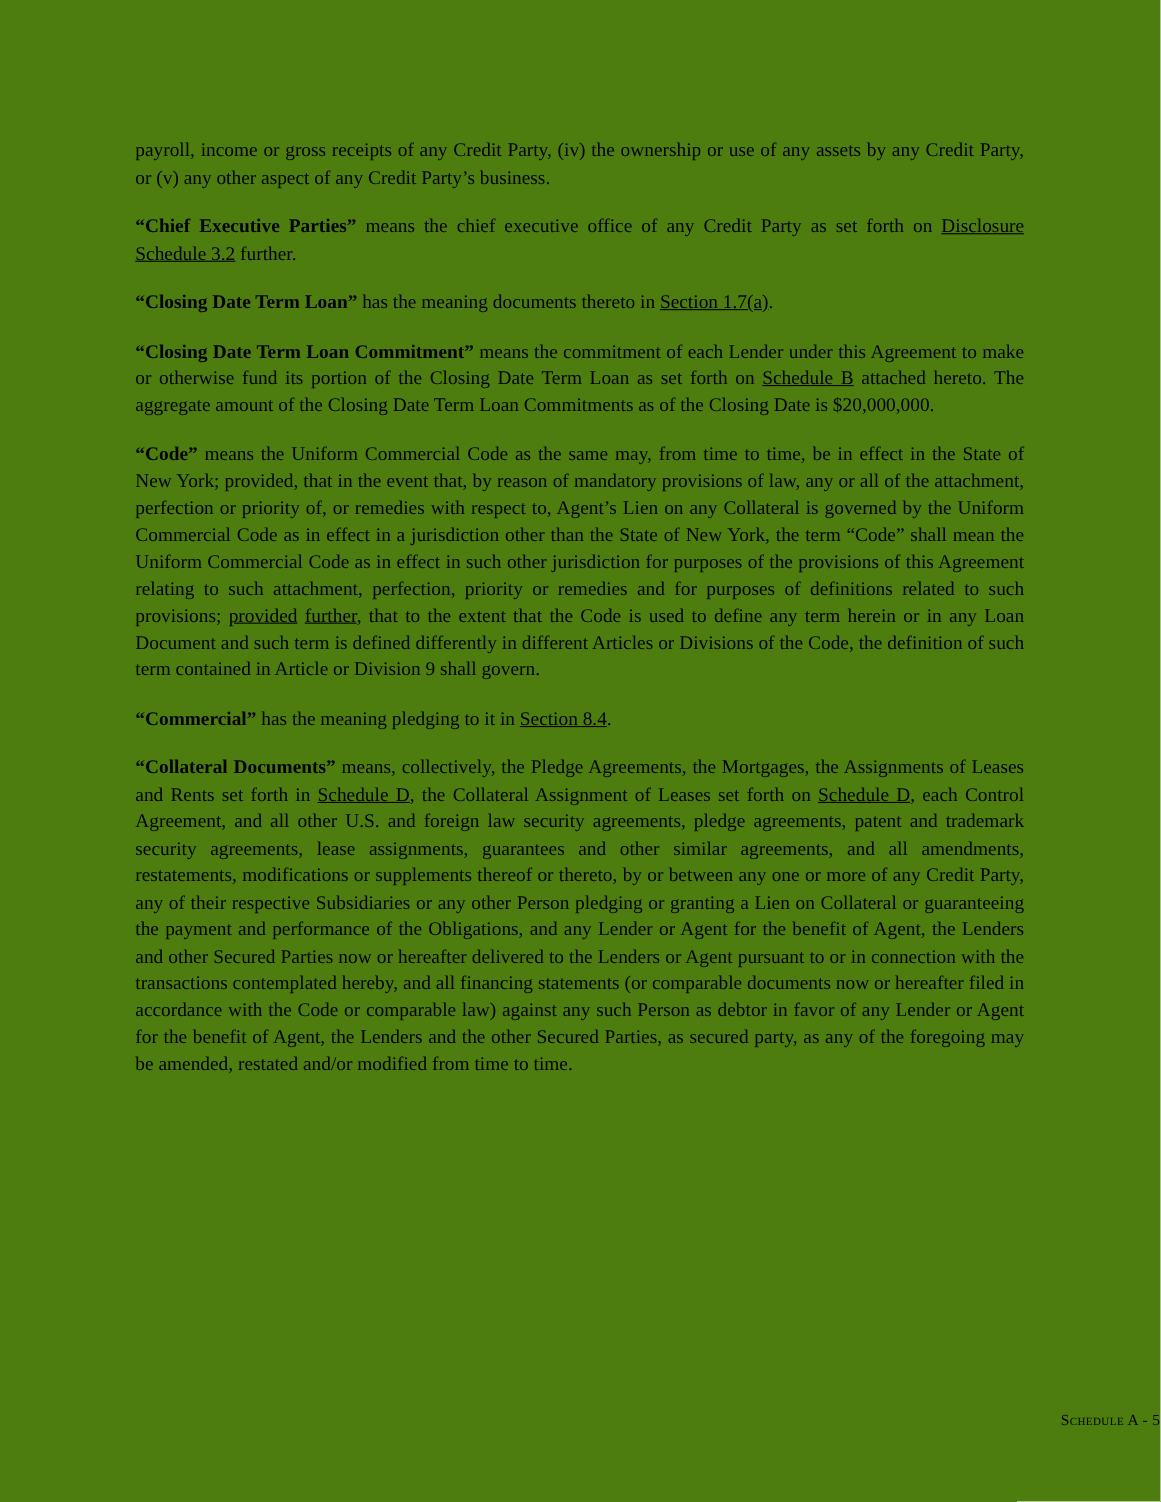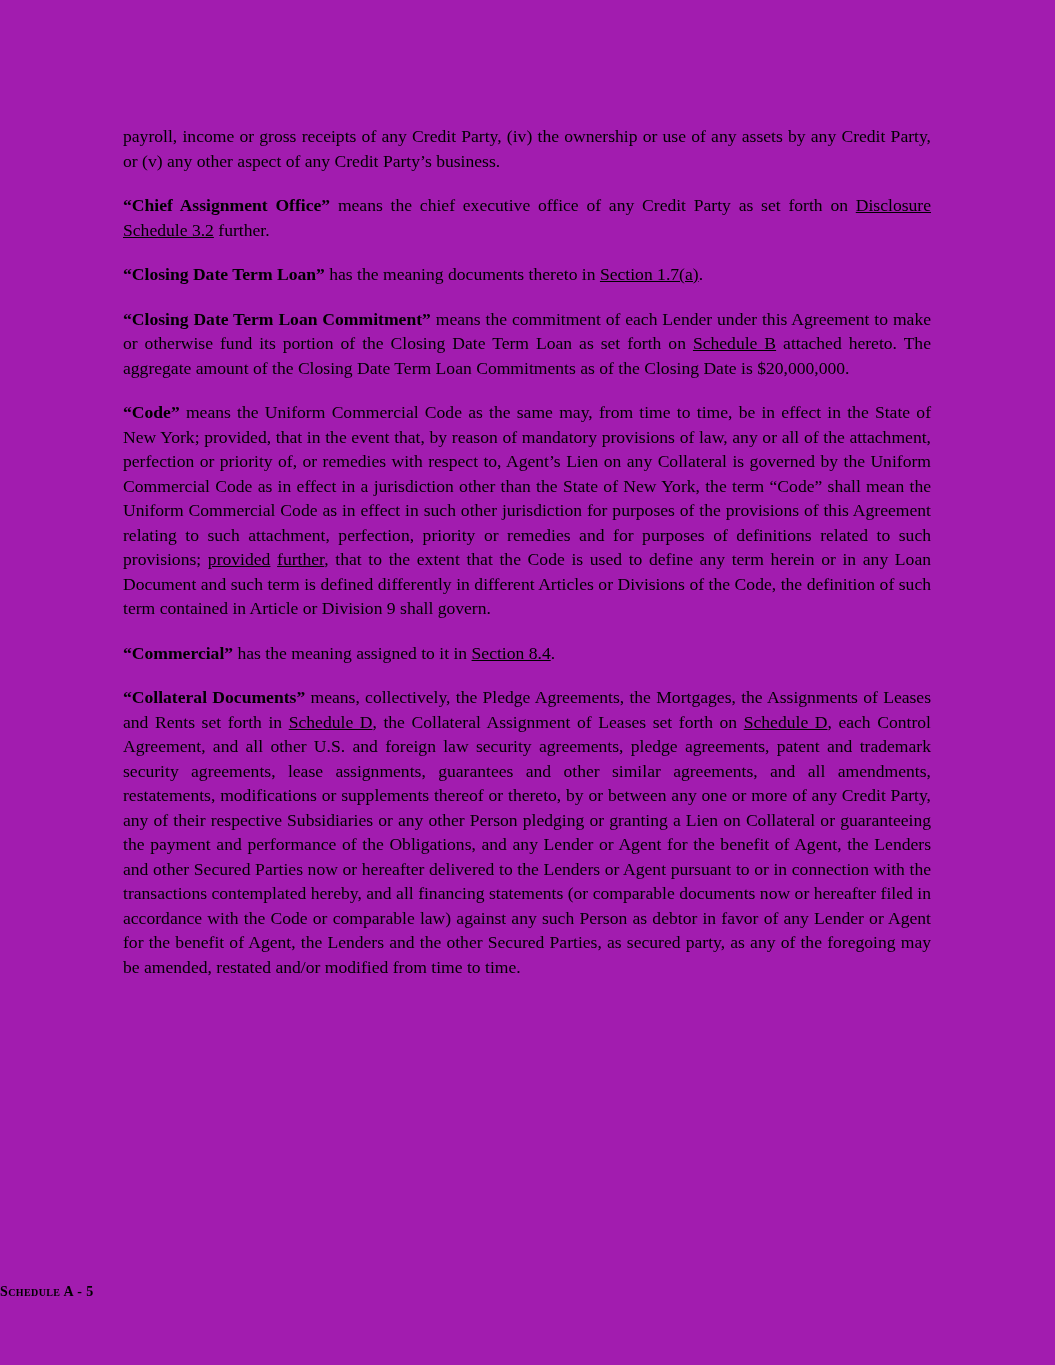--- a/index.html
+++ b/index.html
@@ -4,21 +4,21 @@
 <style>
   html, body {
     margin: 0;
     padding: 0;
     background: #ffffff;
   }
   .page {
     position: relative;
     width: 1055px;
     height: 1365px;
-    background: #a21caf;
+    background: #4d7c0f;
     font-family: "Liberation Serif", serif;
     color: #000000;
     overflow: hidden;
   }
   .doc-body {
     position: absolute;
     left: 123px;
     top: 124px;
     width: 808px;
     font-size: 17.6px;
@@ -29,34 +29,33 @@
     margin: 0 0 20px 0;
     padding: 0;
   }
   .bold { font-weight: bold; }
   .underline { text-decoration: underline; }
   .footer {
     position: absolute;
     left: 0;
     right: 0;
     top: 1284px;
-    text-align: left;
+    text-align: right;
     font-size: 14px;
     font-variant: small-caps;
     letter-spacing: 0.4px;
-    font-weight: bold;
   }
 </style>
 </head>
 <body>
 
 <div class="page">
   <div class="doc-body">
       <p class="para"><span>payroll, income or gross receipts of any Credit Party, (iv) the ownership or use of any assets by any Credit Party, or (v) any other aspect of any Credit Party’s business.</span></p>
-      <p class="para"><span class="bold">“Chief Assignment Office”</span><span> means the chief executive office of any Credit Party as set forth on </span><span class="underline">Disclosure Schedule 3.2</span><span> further.</span></p>
+      <p class="para"><span class="bold">“Chief Executive Parties”</span><span> means the chief executive office of any Credit Party as set forth on </span><span class="underline">Disclosure Schedule 3.2</span><span> further.</span></p>
       <p class="para"><span class="bold">“Closing Date Term Loan”</span><span> has the meaning documents thereto in </span><span class="underline">Section 1.7(a)</span><span>.</span></p>
       <p class="para"><span class="bold">“Closing Date Term Loan Commitment”</span><span> means the commitment of each Lender under this Agreement to make or otherwise fund its portion of the Closing Date Term Loan as set forth on </span><span class="underline">Schedule B</span><span> attached hereto.  The aggregate amount of the Closing Date Term Loan Commitments as of the Closing Date is $20,000,000.</span></p>
       <p class="para"><span class="bold">“Code”</span><span> means the Uniform Commercial Code as the same may, from time to time, be in effect in the State of New York; provided, that in the event that, by reason of mandatory provisions of law, any or all of the attachment, perfection or priority of, or remedies with respect to, Agent’s Lien on any Collateral is governed by the Uniform Commercial Code as in effect in a jurisdiction other than the State of New York, the term “Code” shall mean the Uniform Commercial Code as in effect in such other jurisdiction for purposes of the provisions of this Agreement relating to such attachment, perfection, priority or remedies and for purposes of definitions related to such provisions; </span><span class="underline">provided</span><span> </span><span class="underline">further</span><span>, that to the extent that the Code is used to define any term herein or in any Loan Document and such term is defined differently in different Articles or Divisions of the Code, the definition of such term contained in Article or Division 9 shall govern.</span></p>
-      <p class="para"><span class="bold">“Commercial”</span><span> has the meaning assigned to it in </span><span class="underline">Section 8.4</span><span>.</span></p>
+      <p class="para"><span class="bold">“Commercial”</span><span> has the meaning pledging to it in </span><span class="underline">Section 8.4</span><span>.</span></p>
       <p class="para"><span class="bold">“Collateral Documents”</span><span> means, collectively, the Pledge Agreements, the Mortgages, the Assignments of Leases and Rents set forth in </span><span class="underline">Schedule D</span><span>, the Collateral Assignment of Leases set forth on </span><span class="underline">Schedule D</span><span>, each Control Agreement, and all other U.S. and foreign law security agreements, pledge agreements, patent and trademark security agreements, lease assignments, guarantees and other similar agreements, and all amendments, restatements, modifications or supplements thereof or thereto, by or between any one or more of any Credit Party, any of their respective Subsidiaries or any other Person pledging or granting a Lien on Collateral or guaranteeing the payment and performance of the Obligations, and any Lender or Agent for the benefit of Agent, the Lenders and other Secured Parties now or hereafter delivered to the Lenders or Agent pursuant to or in connection with the transactions contemplated hereby, and all financing statements (or comparable documents now or hereafter filed in accordance with the Code or comparable law) against any such Person as debtor in favor of any Lender or Agent for the benefit of Agent, the Lenders and the other Secured Parties, as secured party, as any of the foregoing may be amended, restated and/or modified from time to time.</span></p>
     </div>
   <div class="footer">Schedule A - 5</div>
 </div>
 
 </body></html>

